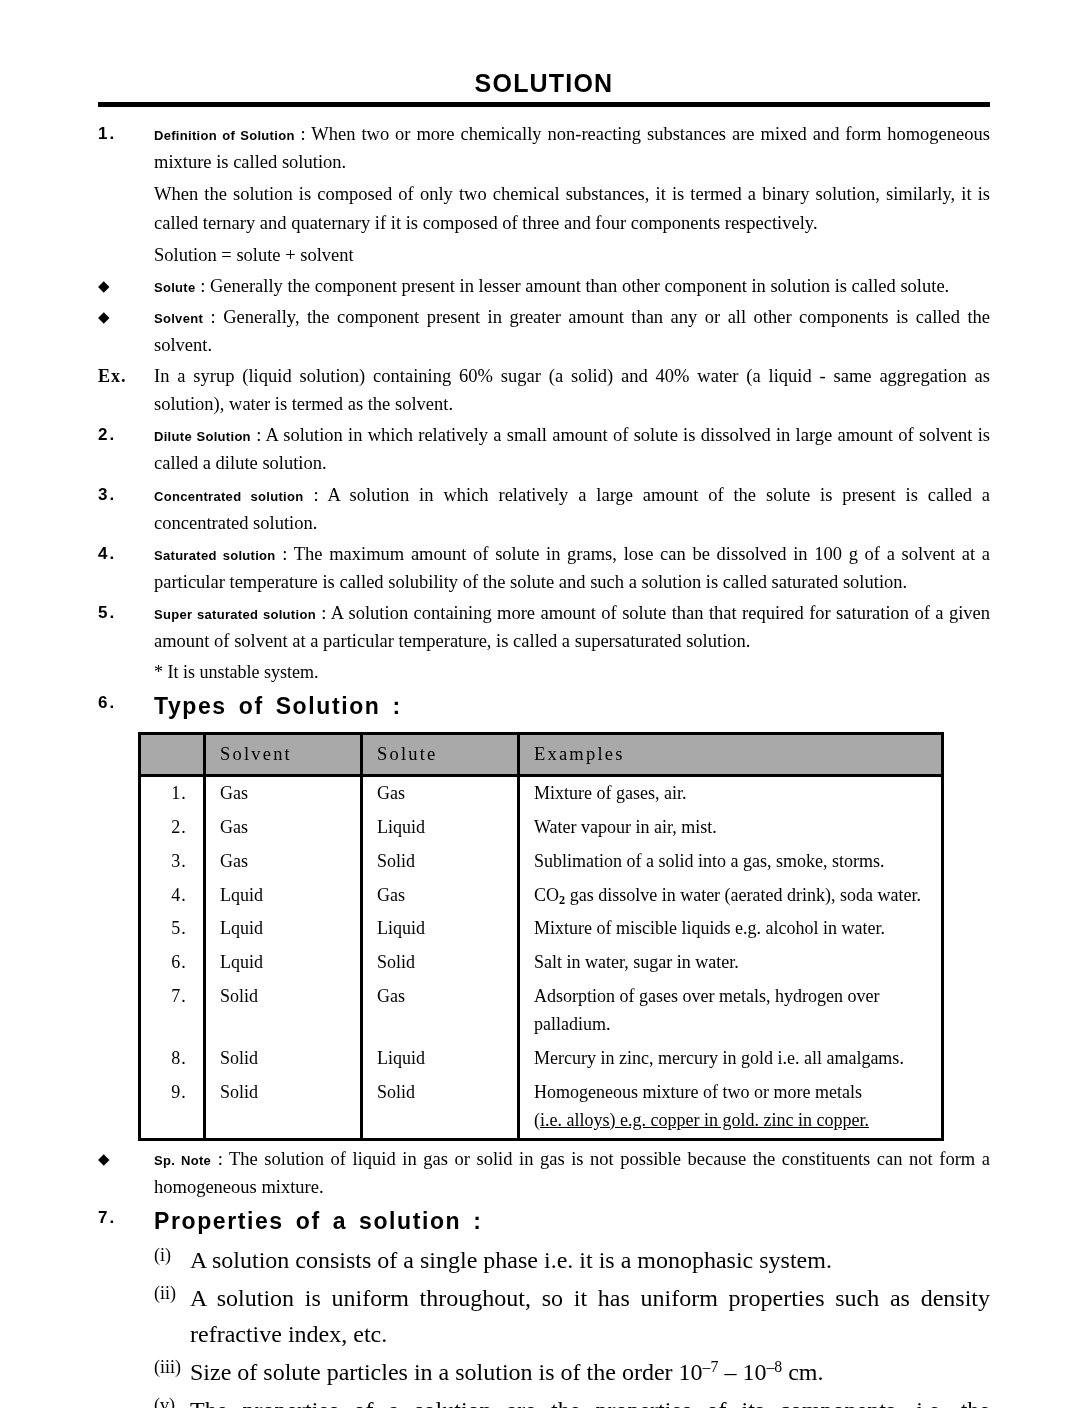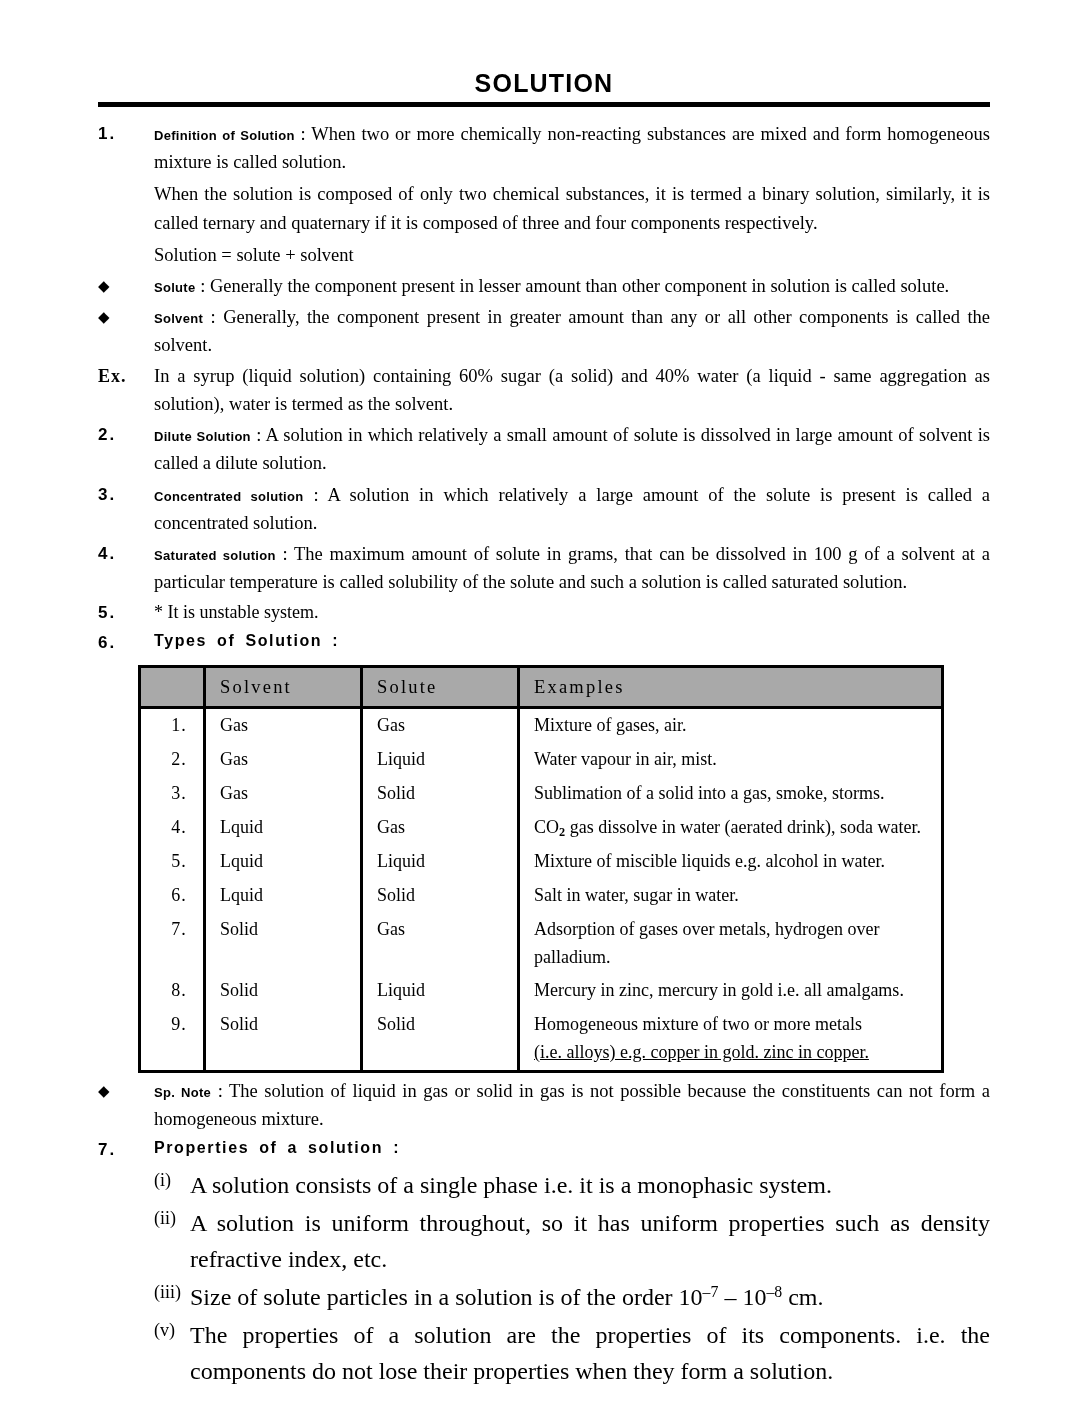--- a/index.html
+++ b/index.html
@@ -90,21 +90,21 @@
   .note-line {
     font-size: 18px;
     line-height: 1.5;
     margin-top: 4px;
   }
 
   
   .sec-head {
     font-family: "Liberation Sans", "DejaVu Sans", sans-serif;
     font-weight: bold;
-    font-size: 16px;
+    font-size: 23px;
     letter-spacing: 1.6px;
     word-spacing: 4px;
   }
 
   
   .table-wrap {
     margin: 8px 0 4px 40px;
     width: 806px;
   }
   table.types {
@@ -214,27 +214,28 @@
   <div class="row">
     <div class="marker">3.</div>
     <div class="body-text">
       <p><span class="lead">Concentrated solution</span><span class="lead-serifcolon"> : </span><span>A solution in which relatively a large amount of the solute is present is called a concentrated solution.</span></p>
     </div>
   </div>
 
   <div class="row">
     <div class="marker">4.</div>
     <div class="body-text">
-      <p><span class="lead">Saturated solution</span><span class="lead-serifcolon"> : </span><span>The maximum amount of solute in grams, that can be dissolved in 100 g of a solvent at a particular temperature is called solubility of the solute and such a solution is called saturated solution.</span></p>
+      <p><span class="lead">Saturated solution</span><span class="lead-serifcolon"> : </span><span>The maximum amount of solute in grams, lose can be dissolved in 100 g of a solvent at a particular temperature is called solubility of the solute and such a solution is called saturated solution.</span></p>
     </div>
   </div>
 
   <div class="row">
     <div class="marker">5.</div>
     <div class="body-text">
+      <p><span class="lead">Super saturated solution</span><span class="lead-serifcolon"> : </span><span>A solution containing more amount of solute than that required for saturation of a given amount of solvent at a particular temperature, is called a supersaturated solution.</span></p>
       <p class="note-line">* It is unstable system.</p>
     </div>
   </div>
 
   <div class="row">
     <div class="marker">6.</div>
     <div class="body-text">
       <p class="sec-head">Types of Solution :</p>
     </div>
   </div>

